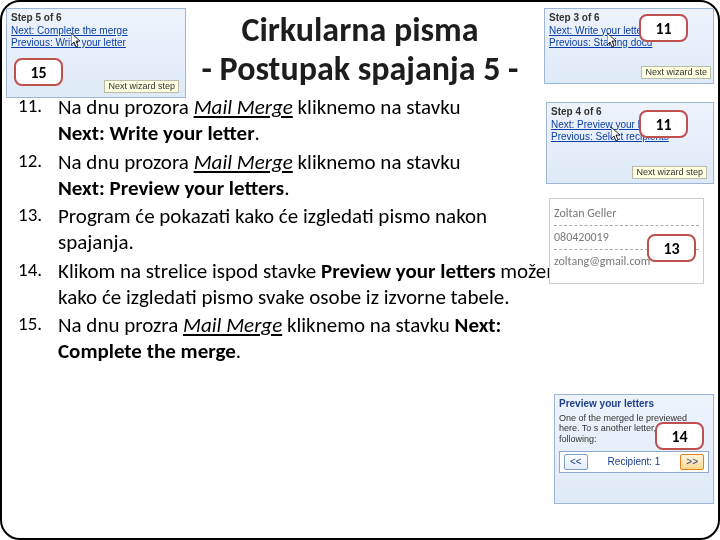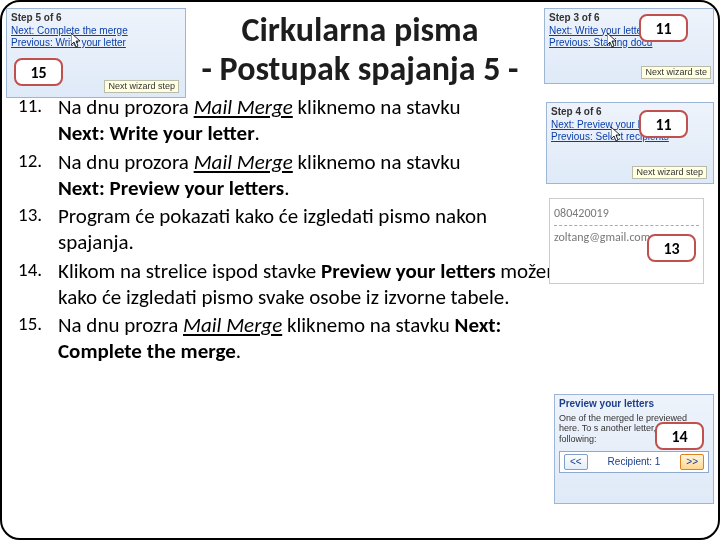--- a/index.html
+++ b/index.html
@@ -181,20 +181,21 @@
     <a>Previous: Select recipients</a>
     <div class="tip" style="right:6px; bottom:4px;">Next wizard step</div>
     <div class="cursor" style="top:24px; left:64px;">
       <svg viewBox="0 0 12 16">
           <path d="M0 0 L0 12 L3 9 L5 14 L7 13 L5 8 L9 8 Z" fill="#fff" stroke="#000" stroke-width="0.8"></path>
         </svg>
     </div>
   </div>
 
   <div id="p13" class="panel">
+    <div class="line">Zoltan Geller</div>
     <div class="line">080420019</div>
     <div class="line">zoltang@gmail.com</div>
   </div>
 
   <div id="p14" class="panel">
     <div class="hdr" style="color:#1b3f8a;">Preview your letters</div>
     <div style="color:#333;font-size:9px;line-height:1.2;margin-top:2px;">One of the merged le previewed here. To s another letter, click o following:</div>
     <div class="bar">
       <span class="btn">&lt;&lt;</span>
       <span>Recipient: 1</span>

